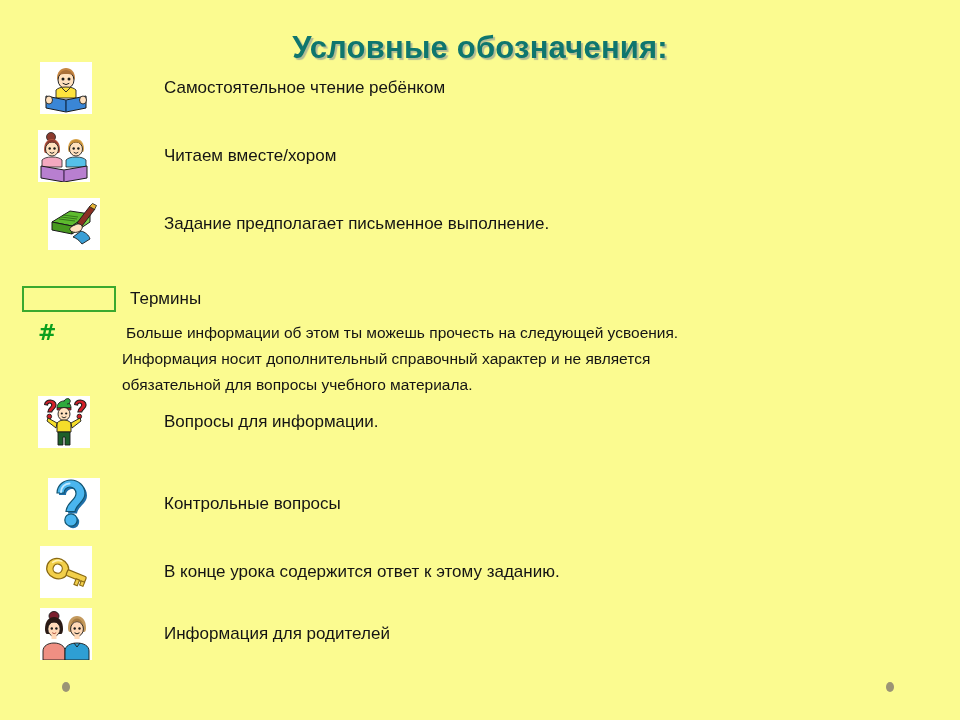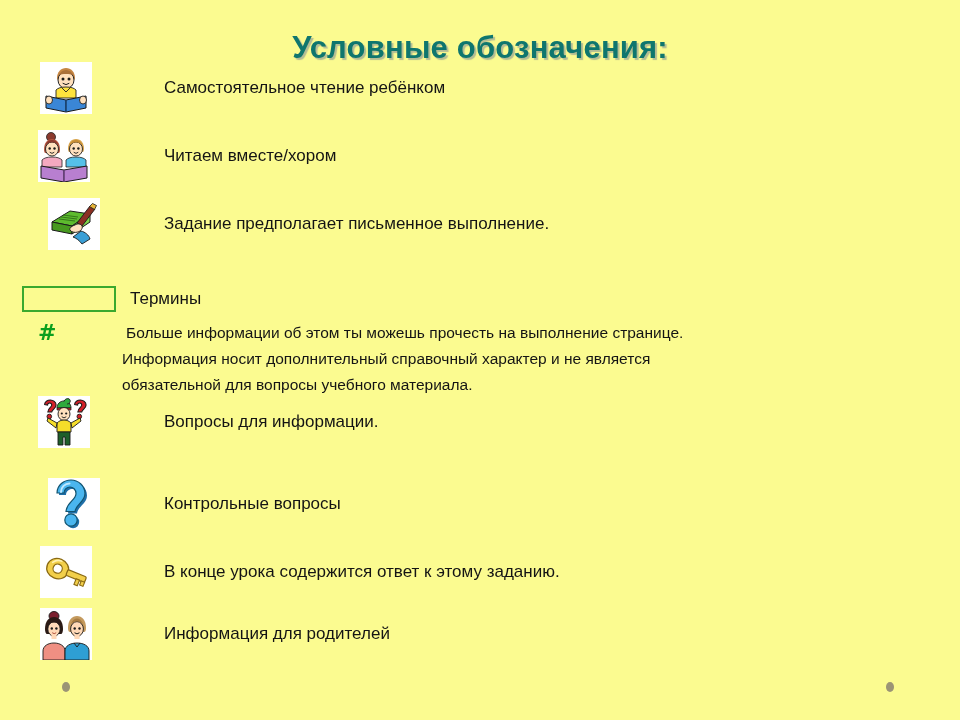--- a/index.html
+++ b/index.html
@@ -231,21 +231,21 @@
   <div class="row" id="row-terms">
     <div class="terms-box"></div>
     <div class="row-text">Термины</div>
   </div>
 
   <div class="row" id="row-hash">
     <div class="hash-mark">#</div>
   </div>
 
   <div class="info-par">
-    <div class="l1">Больше информации об этом ты можешь прочесть на выполнение странице.</div>
+    <div class="l1">Больше информации об этом ты можешь прочесть на следующей усвоения.</div>
     <div>Информация носит дополнительный справочный характер и не является</div>
     <div>обязательной для вопросы учебного материала.</div>
   </div>
 
   <div class="row" id="row-thinking">
     <div class="icon-box">
       <svg viewBox="0 0 52 52" xmlns="http://www.w3.org/2000/svg">
         <rect width="52" height="52" fill="#ffffff"></rect>
 
         <g transform="translate(2,4)">

